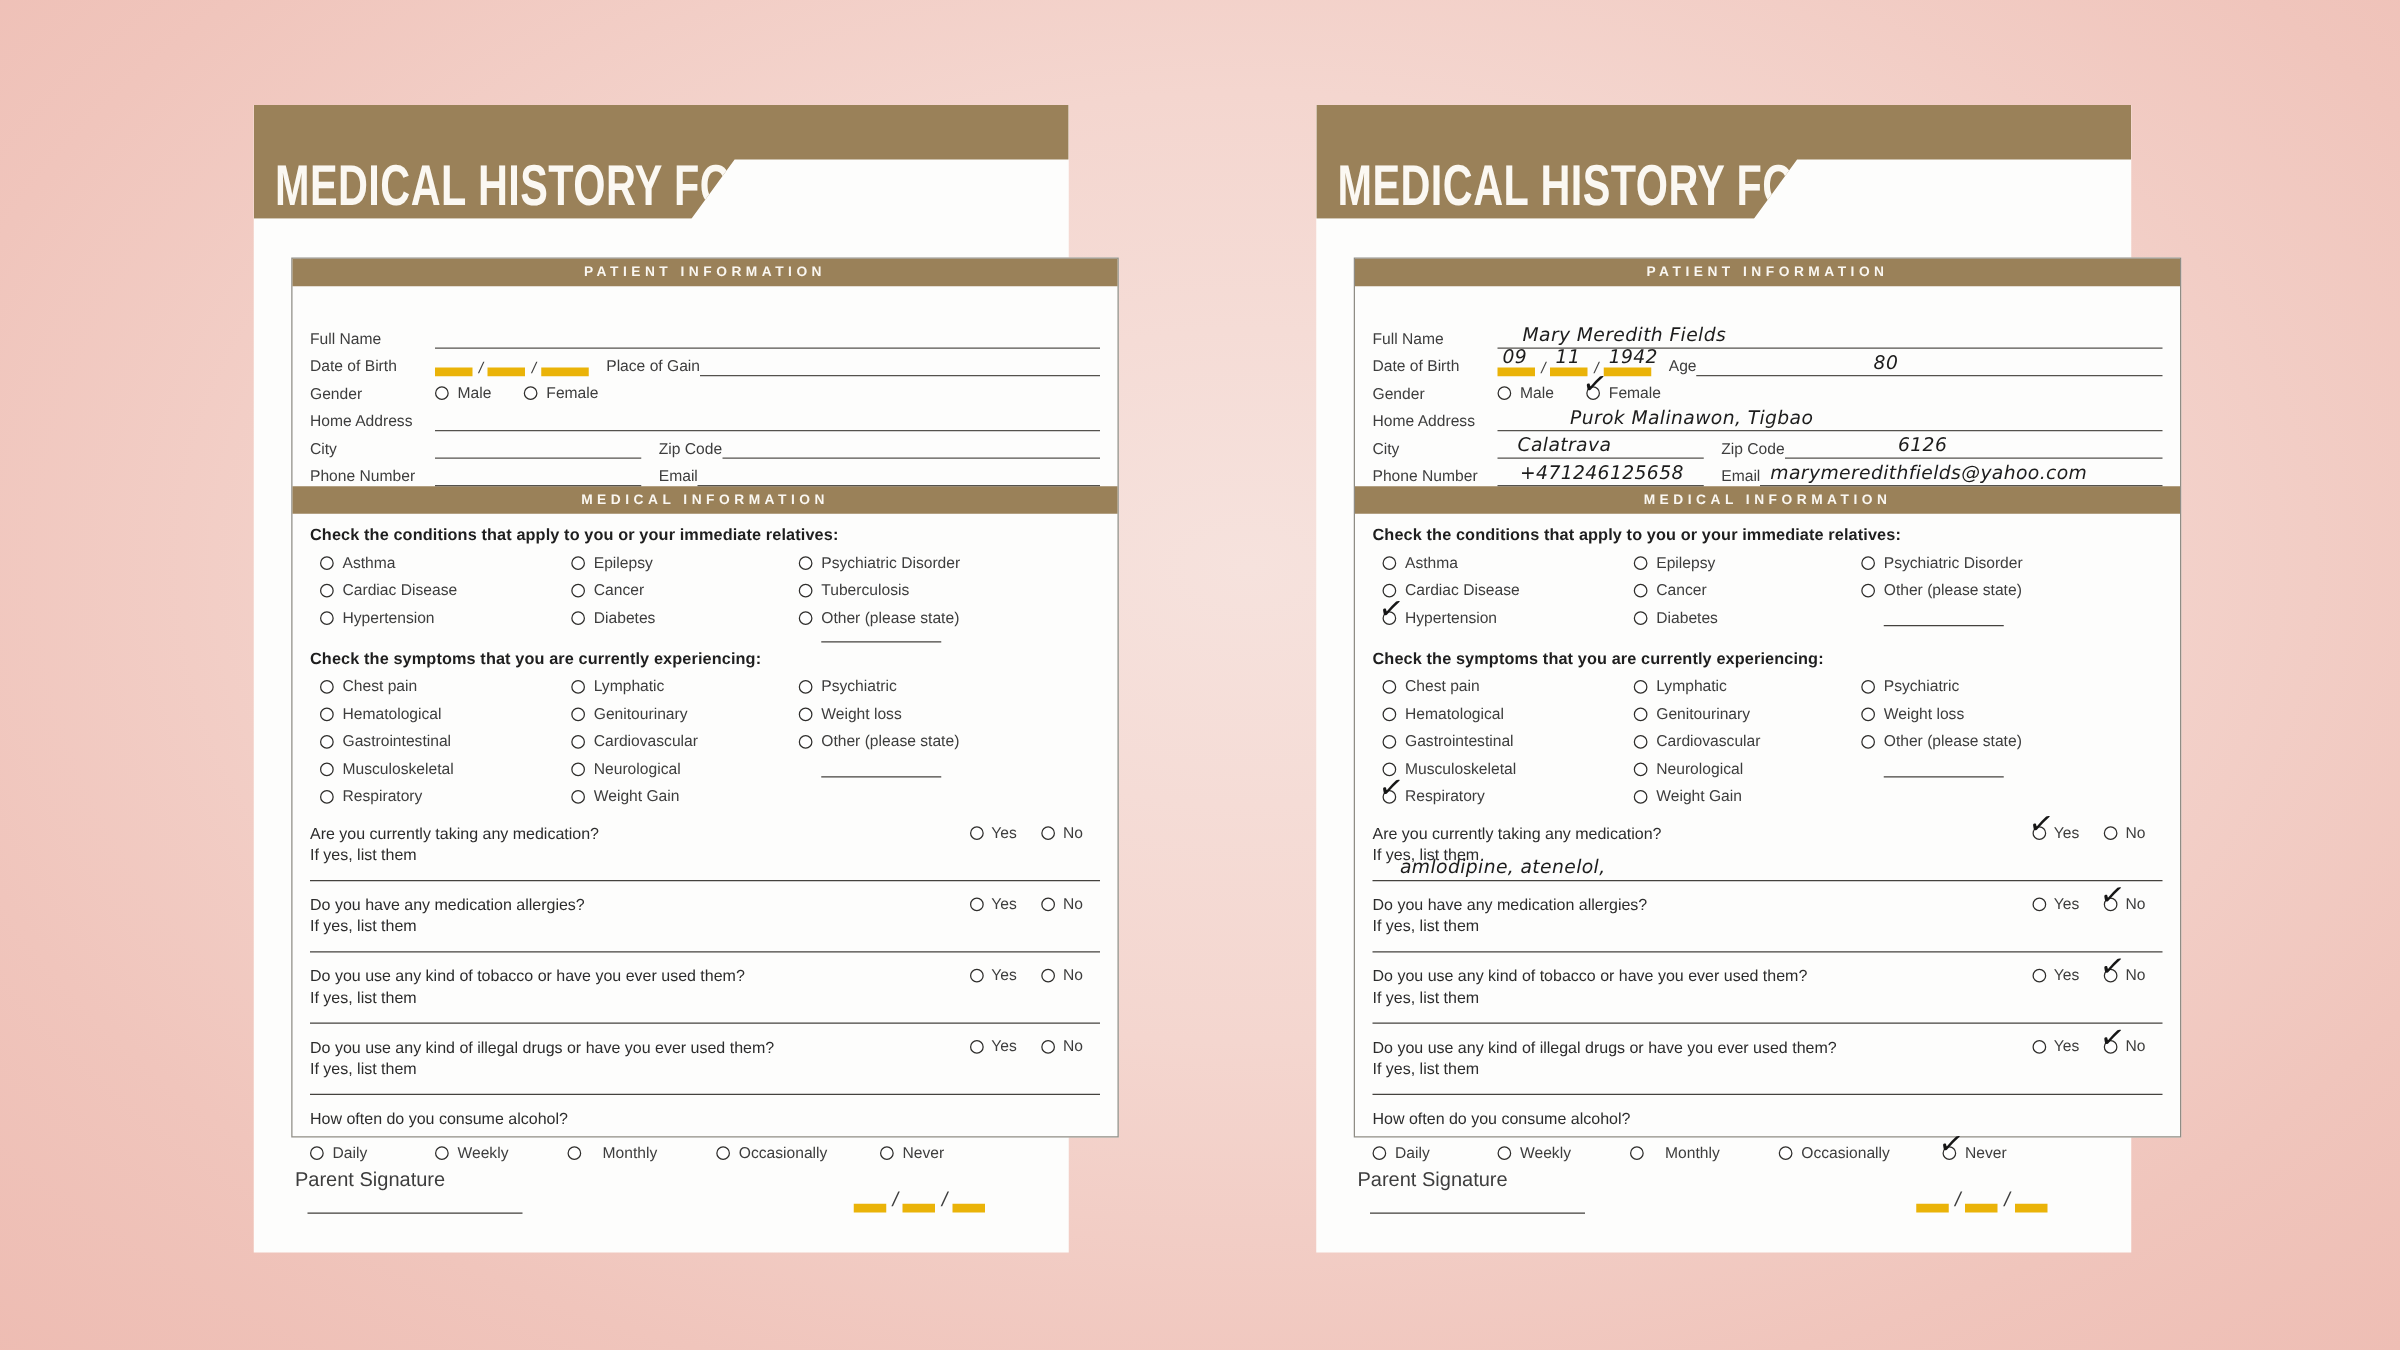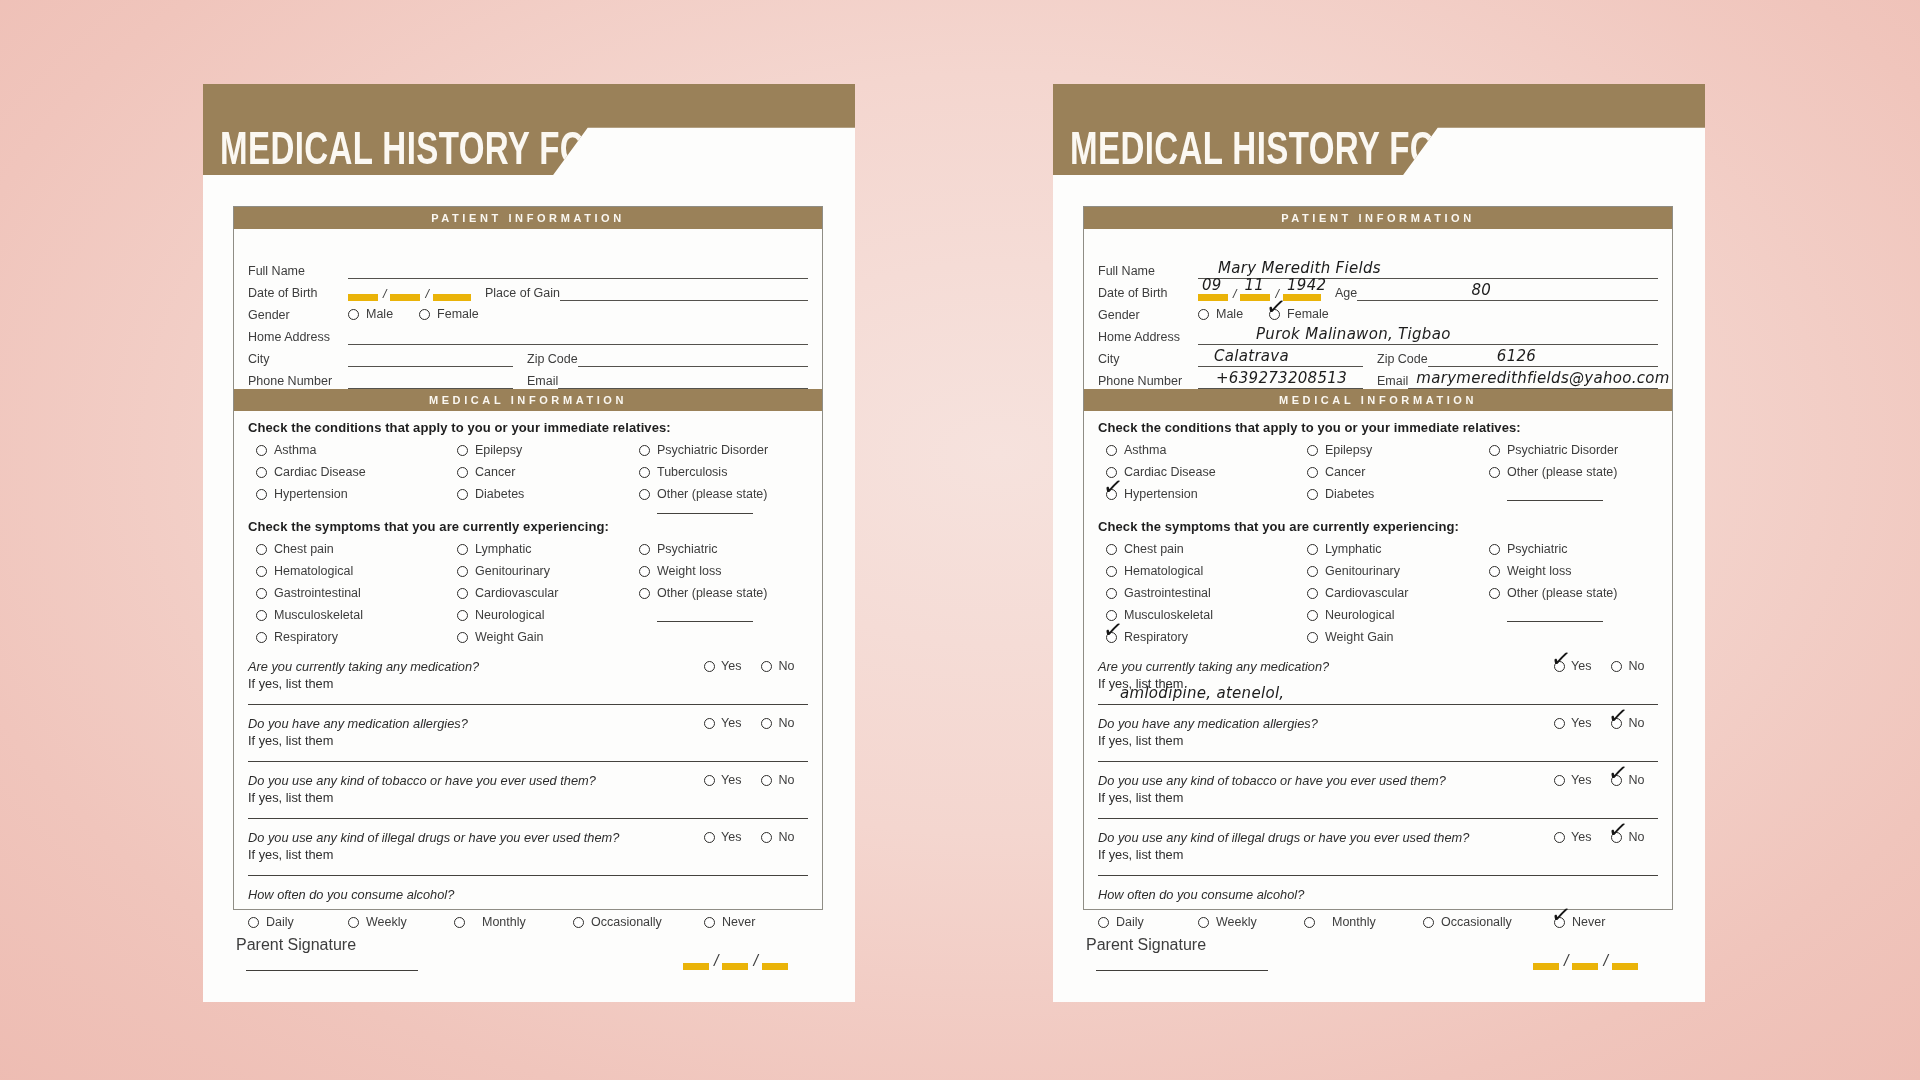--- a/index.html
+++ b/index.html
@@ -13,21 +13,21 @@
   #page-blank{left:203px;}
   #page-filled{left:1053px;}
 
   
   .header{position:absolute;top:0;left:0;width:652px;height:91px;background:#9a8159;
     clip-path:polygon(0 0,100% 0,100% 48%,59% 48%,53.7% 100%,0 100%);}
   .title{position:absolute;left:17px;top:41px;font-size:46px;line-height:1;font-weight:800;
     color:#fbf8f2;transform:scaleX(0.72);transform-origin:0 0;white-space:nowrap;letter-spacing:0.5px;}
 
   
-  .info-box{position:absolute;left:30px;top:122px;width:590px;height:704px;border:1px solid #8f8d85;box-sizing:border-box;background:#fdfdfc;}
+  .info-box{position:absolute;left:30px;top:122px;width:662px;height:704px;border:1px solid #8f8d85;box-sizing:border-box;background:#fdfdfc;}
   .band{height:22px;background:#9a8159;color:#faf7f1;font-size:11px;font-weight:700;letter-spacing:3.6px;
     display:flex;align-items:center;justify-content:center;}
 
   
   .prows{padding:8px 14px 0 14px;height:140px;box-sizing:border-box;margin-top:20px;}
   .prow{height:22px;display:flex;align-items:flex-end;font-size:12.5px;color:#3d3d3d;}
   .lbl{flex:0 0 auto;padding-bottom:1px;}
   .w100{width:100px;}
   .ml14{margin-left:14px;}
   .wline{border-bottom:1px solid #54524d;flex:1 1 auto;height:16px;position:relative;}
@@ -48,21 +48,21 @@
   .mcontent{padding:0 14px;position:relative;}
   .prompt{margin-top:9px;font-size:13px;font-weight:700;color:#1e1e1e;letter-spacing:0.1px;}
   .cgrid{position:relative;display:grid;grid-template-columns:201px 182px 1fr;padding-left:8px;margin-top:4px;}
   .cgrid .cell{height:22px;}
   .cellline{width:96px;border-bottom:1px solid #44423e;height:13px;margin-left:18px;}
   .uline-below{position:absolute;left:409px;bottom:-9px;width:96px;border-bottom:1px solid #44423e;}
 
   
   .qblock{margin-top:10px;}
   .qrow{display:flex;align-items:center;font-size:12.8px;color:#2c2c2c;height:16px;}
-  .qtext{flex:1 1 auto;font-style:italic;}
+  .qtext{flex:1 1 auto;}
   .qopts{flex:0 0 auto;display:flex;gap:20px;width:104px;}
   .qopts .opt{gap:6px;}
   .ifyes{margin-top:2px;font-size:12.8px;color:#2c2c2c;height:15px;}
   .qline{margin-top:12px;border-bottom:1px solid #44423e;height:1px;position:relative;}
   .alcrow{display:flex;align-items:center;margin-top:13px;}
   .alc0{flex:0 0 100px;}.alc1{flex:0 0 106px;}.alc2{flex:0 0 119px;gap:17px;}.alc3{flex:0 0 131px;}.alc4{flex:0 0 auto;}
 
   
   .hw{position:absolute;bottom:1px;left:14px;font-style:italic;font-size:15px;color:#1c1c1c;
     white-space:nowrap;font-family:"DejaVu Sans",sans-serif;letter-spacing:0.3px;z-index:2;}
@@ -474,21 +474,21 @@
             <span class="hw" style="left:16px;">Calatrava</span>
           </span>
         <span class="lbl ml14">Zip Code</span>
         <span class="wline">
             <span class="hw" style="left:30%;">6126</span>
           </span>
       </div>
       <div class="prow">
         <span class="lbl w100">Phone Number</span>
         <span class="wline wl165">
-            <span class="hw" style="left:18px;">+639273208513</span>
+            <span class="hw" style="left:18px;">+471246125658</span>
           </span>
         <span class="lbl ml14">Email</span>
         <span class="wline">
             <span class="hw" style="left:8px;">marymeredithfields@yahoo.com</span>
           </span>
       </div>
     </div>
     <div class="band">MEDICAL INFORMATION</div>
     <div class="mcontent">
       <div class="prompt">Check the conditions that apply to you or your immediate relatives:</div>

